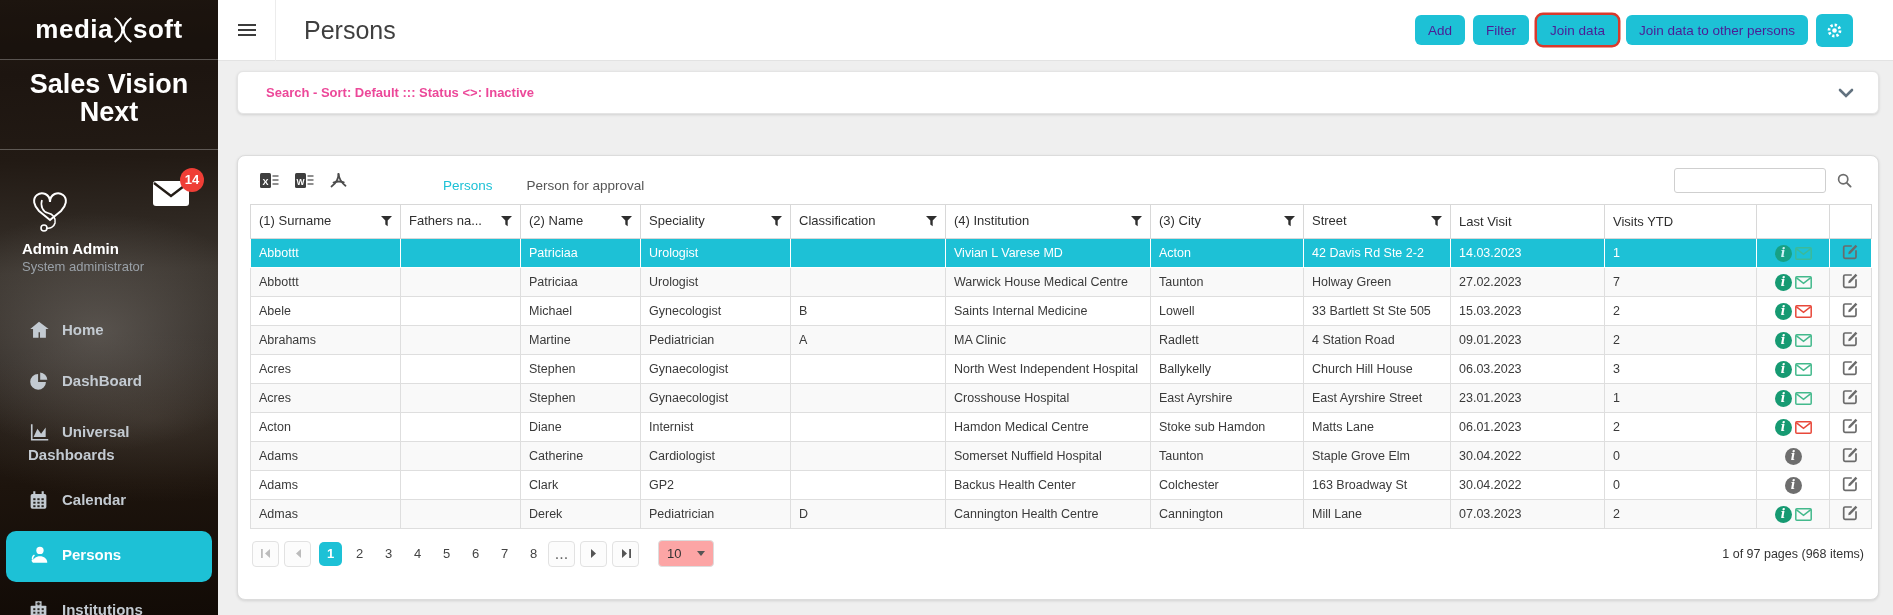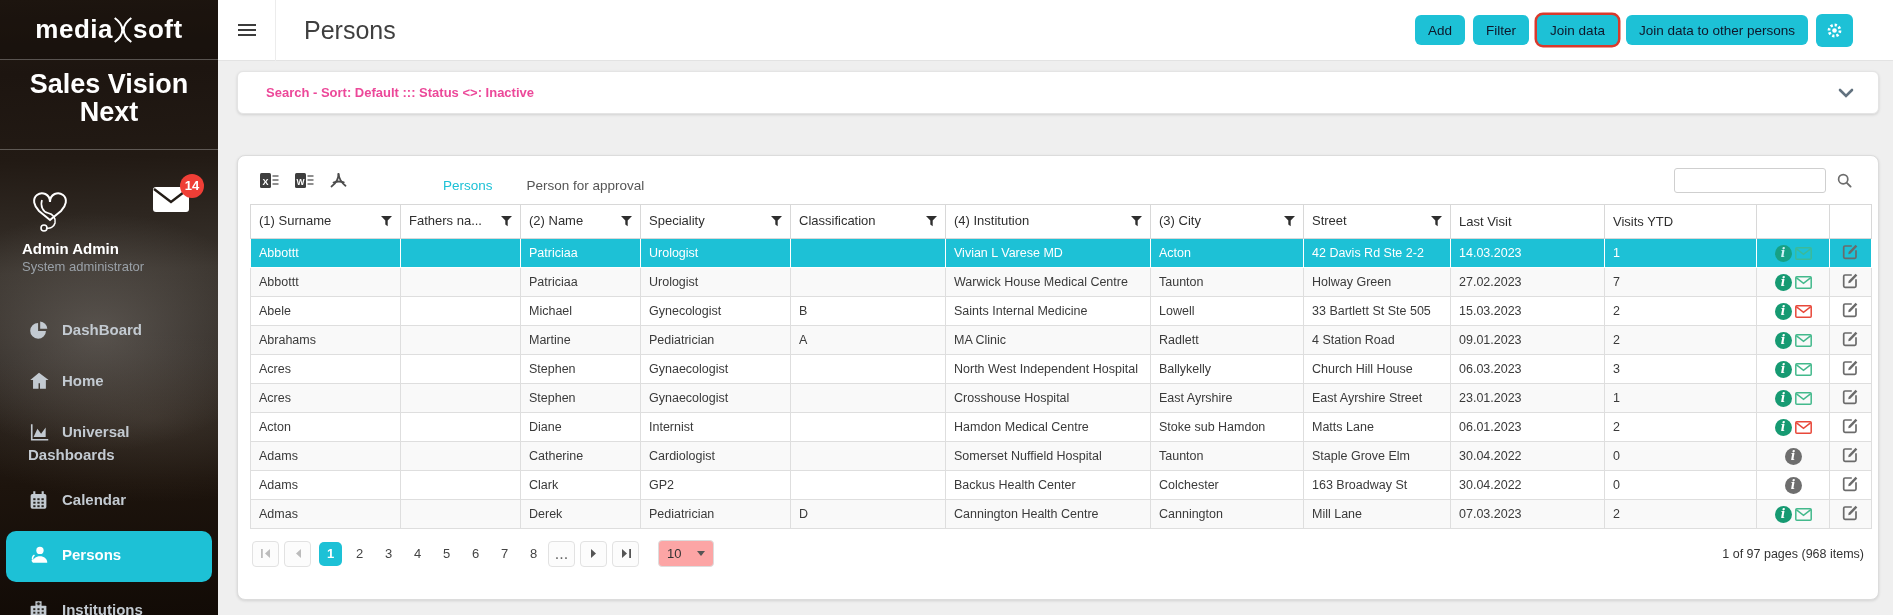--- a/index.html
+++ b/index.html
@@ -16,21 +16,21 @@
   }
   .logo-area { height:60px; display:flex; align-items:center; justify-content:center;
     border-bottom:1px solid rgba(255,255,255,.28); background:rgba(15,10,6,.35); }
   .logo-text { font-size:26px; font-weight:bold; color:#fff; letter-spacing:.5px; }
   .logo-x { margin:0 -2px; vertical-align:-7px; }
   .app-title { padding:10px 0 22px; border-bottom:1px solid rgba(255,255,255,.28);
     text-align:center; font-size:27px; font-weight:bold; line-height:1.05; }
   .app-title span { display:inline-block; width:175px; }
   .user-block { position:relative; height:98px; margin-top:28px; }
   .avatar { position:absolute; left:22px; top:8px; }
-  .mail-wrap { position:absolute; right:28px; top:8px; }
+  .mail-wrap { position:absolute; right:28px; top:2px; }
   .mail-badge { position:absolute; top:-12px; right:-14px; min-width:24px; height:24px; border-radius:50%;
     background:var(--badge); color:#fff; font-size:13px; font-weight:bold;
     display:flex; align-items:center; justify-content:center; }
   .user-name { position:absolute; left:22px; top:62px; font-size:15px; font-weight:bold; color:#fff; }
   .user-role { position:absolute; left:22px; top:81px; font-size:13px; color:#9aa1a8; }
 
   .side-nav { margin-top:30px; }
   .nav-item { padding:13px 10px 13px 28px; font-size:15px; font-weight:bold; color:#c3cad1; cursor:pointer; }
   .nav-item .nav-icon { display:inline-block; width:24px; margin-right:10px; vertical-align:-6px; color:#c3cad1; }
   .nav-item.active { background:var(--accent); color:#fff; border-radius:10px; margin:4px 6px; padding-left:22px; }
@@ -39,21 +39,21 @@
   
   .main { position:relative; flex:1; height:615px; }
   .topbar { height:61px; background:#fff; border-bottom:1px solid #e3e3e3; display:flex; align-items:center; }
   .burger-box { width:58px; height:61px; display:flex; align-items:center; justify-content:center;
     border-right:1px solid #ececec; cursor:pointer; }
   .burger { width:18px; }
   .burger i { display:block; height:2px; background:#3c3c3c; margin:3px 0; }
   .page-title { font-size:25px; font-weight:400; color:#3f3f3f; margin-left:28px; }
   .topbar-actions { margin-left:auto; margin-right:40px; display:flex; align-items:center; gap:8px; }
   .tb-btn { height:30px; padding:0 13px; border:none; border-radius:6px; background:var(--accent);
-    color:#0f172a; font-size:13.5px; font-family:inherit; cursor:pointer; }
+    color:#4c1d95; font-size:13.5px; font-family:inherit; cursor:pointer; }
   .tb-btn.highlighted { box-shadow:0 0 0 2.5px var(--ring); }
   .gear-btn { width:37px; height:33px; border:none; border-radius:6px; background:var(--accent);
     display:flex; align-items:center; justify-content:center; cursor:pointer; }
 
   .search-panel { margin:10px 14px 0 19px; height:43px; background:#fff; border:1px solid #e4e4e4;
     border-radius:6px; box-shadow:0 1px 3px rgba(0,0,0,.13); display:flex; align-items:center;
     padding:0 24px 0 28px; cursor:pointer; }
   .search-summary { font-size:13px; font-weight:bold; color:#ec4899; }
   .search-chevron { margin-left:auto; }
 
@@ -131,26 +131,26 @@
           <path d="M2 3 L19 16 L36 3" fill="none" stroke="#231c16" stroke-width="2.4"></path>
         </svg>
         <span class="mail-badge">14</span>
       </span>
       <div class="user-name">Admin Admin</div>
       <div class="user-role">System administrator</div>
     </div>
 
     <nav class="side-nav" id="side-nav">
         <div class="nav-item"><span class="nav-icon"><svg width="22" height="22" viewBox="0 0 24 24" fill="currentColor">
+              <path d="M12 3 2.5 11h3v9.5h6v-6h1.6v6h6.4V11h3z"></path>
+            </svg></span><span class="nav-label">Home</span></div>
+        <div class="nav-item"><span class="nav-icon"><svg width="22" height="22" viewBox="0 0 24 24" fill="currentColor">
               <path d="M11 4.3A8.6 8.6 0 1 0 19.6 13H11z"></path>
               <path d="M13.3 2.6a8.6 8.6 0 0 1 7.8 7.9h-7.8z"></path>
             </svg></span><span class="nav-label">DashBoard</span></div>
-        <div class="nav-item"><span class="nav-icon"><svg width="22" height="22" viewBox="0 0 24 24" fill="currentColor">
-              <path d="M12 3 2.5 11h3v9.5h6v-6h1.6v6h6.4V11h3z"></path>
-            </svg></span><span class="nav-label">Home</span></div>
         <div class="nav-item"><span class="nav-icon"><svg width="24" height="22" viewBox="0 0 24 24" fill="none" stroke="currentColor" stroke-width="1.8">
               <path d="M3 3.5v17h18"></path>
               <path d="M5 17.5l4.2-9 4 5.3 5-6.8v10.5z" fill="currentColor" stroke="none"></path>
             </svg></span><span class="nav-label">Universal Dashboards</span></div>
         <div class="nav-item"><span class="nav-icon"><svg width="21" height="22" viewBox="0 0 24 24">
               <rect x="6" y="2" width="2.4" height="5" fill="currentColor"></rect>
               <rect x="15.6" y="2" width="2.4" height="5" fill="currentColor"></rect>
               <rect x="3" y="5" width="18" height="17" rx="2" fill="currentColor"></rect>
               <g fill="#23201c">
                 <rect x="6" y="10" width="2.6" height="2.2"></rect>

